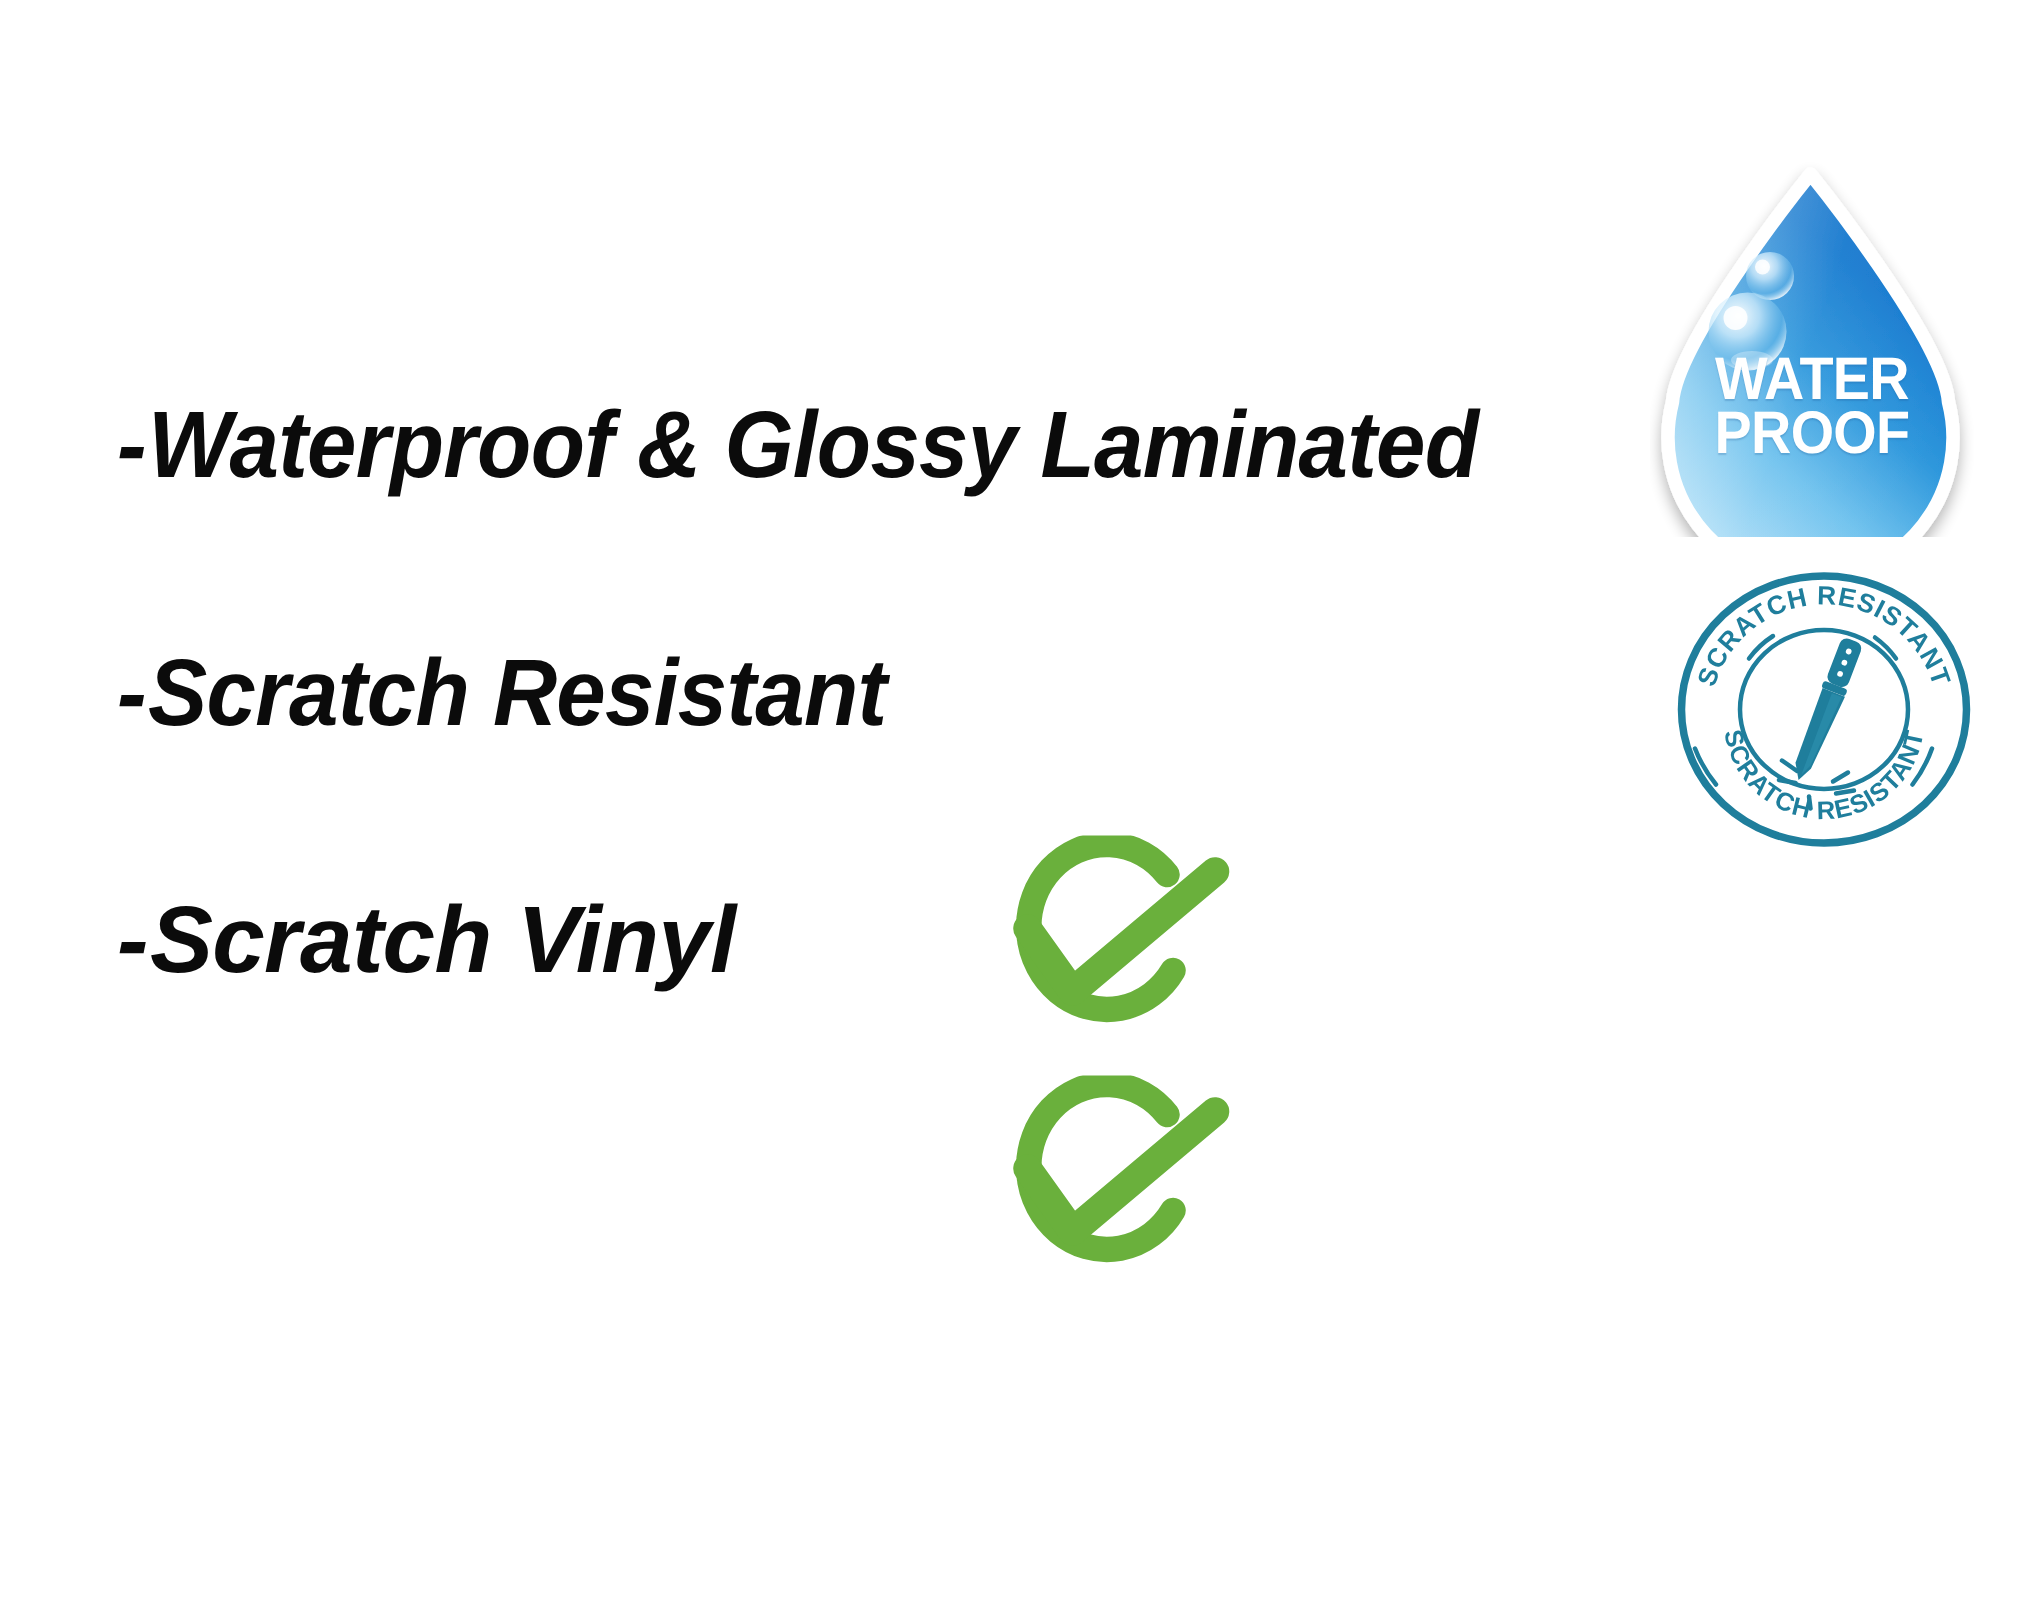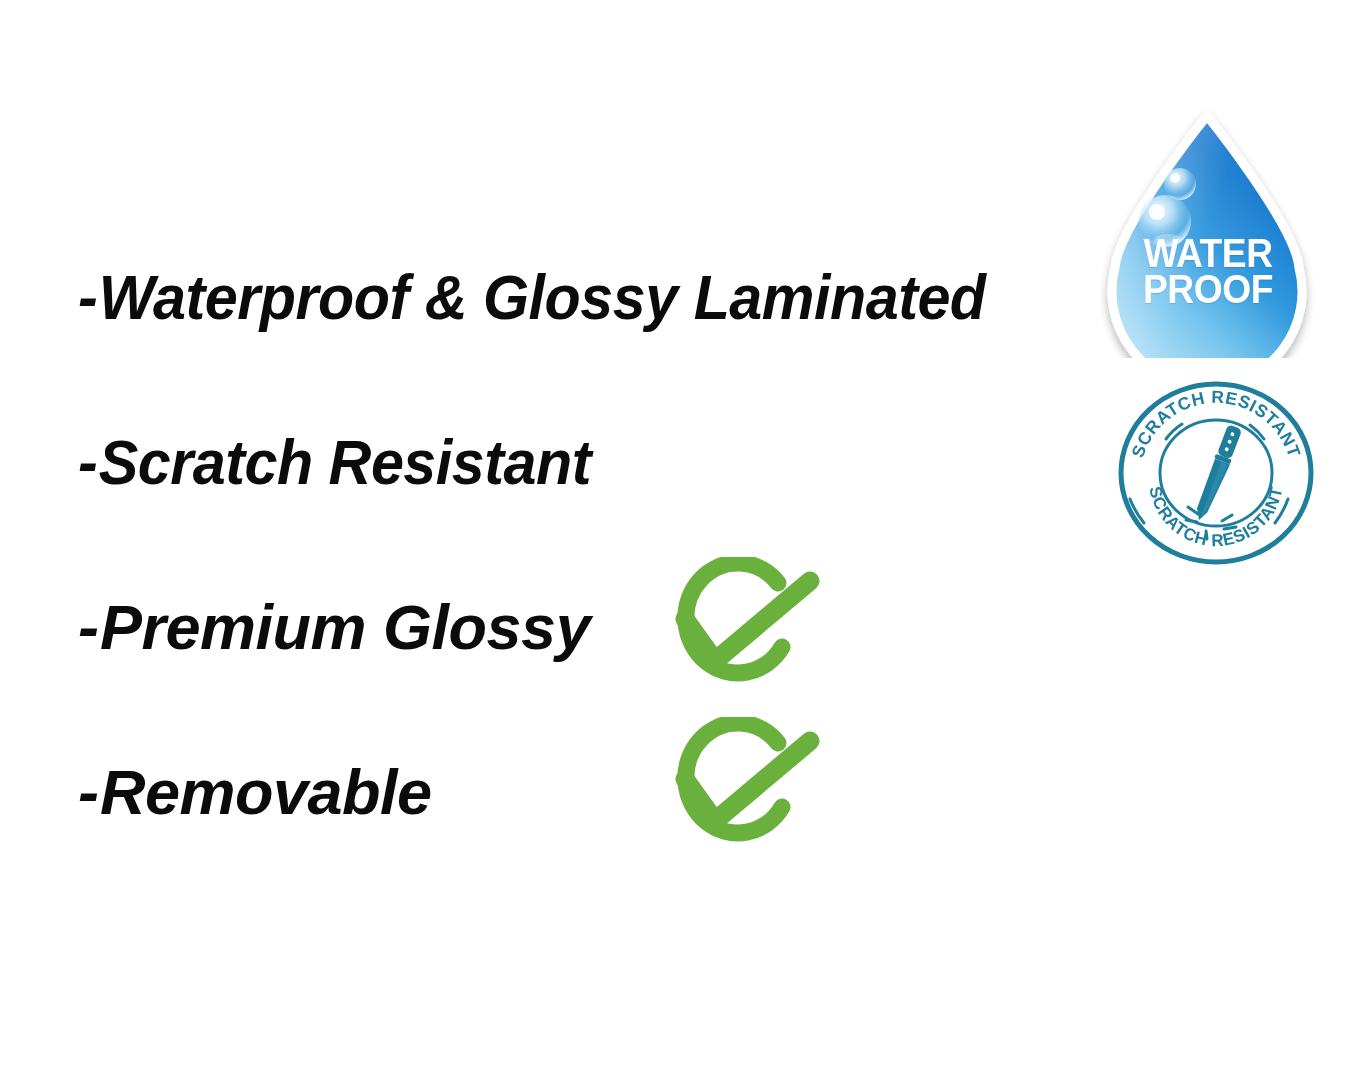--- a/index.html
+++ b/index.html
@@ -96,26 +96,23 @@
 
   <div class="feature-line" id="line-0">
     <span class="dash">-</span><span>Waterproof &amp; Glossy Laminated</span>
   </div>
 
   <div class="feature-line" id="line-1">
     <span class="dash">-</span><span>Scratch Resistant</span>
   </div>
 
   <div class="feature-line" id="line-2">
-    <span class="dash">-</span><span>Premium Glossy</span>
-  </div>
-
-  <div class="feature-line" id="line-3">
-    <span class="dash">-</span><span>Removable</span>
-  </div>
+    <span class="dash">-</span><span>Scratch Vinyl</span>
+  </div>
+
 
   <div id="waterproof-badge">
     <svg width="216" height="250" viewBox="0 0 216 250">
       <defs>
         <linearGradient id="dropGrad" x1="0.78" y1="0.02" x2="0.22" y2="0.98">
           <stop offset="0%" stop-color="#0f6fc8"></stop>
           <stop offset="22%" stop-color="#1579cf"></stop>
           <stop offset="48%" stop-color="#2d97dc"></stop>
           <stop offset="72%" stop-color="#6fc2ee"></stop>
           <stop offset="100%" stop-color="#b6e2f8"></stop>

